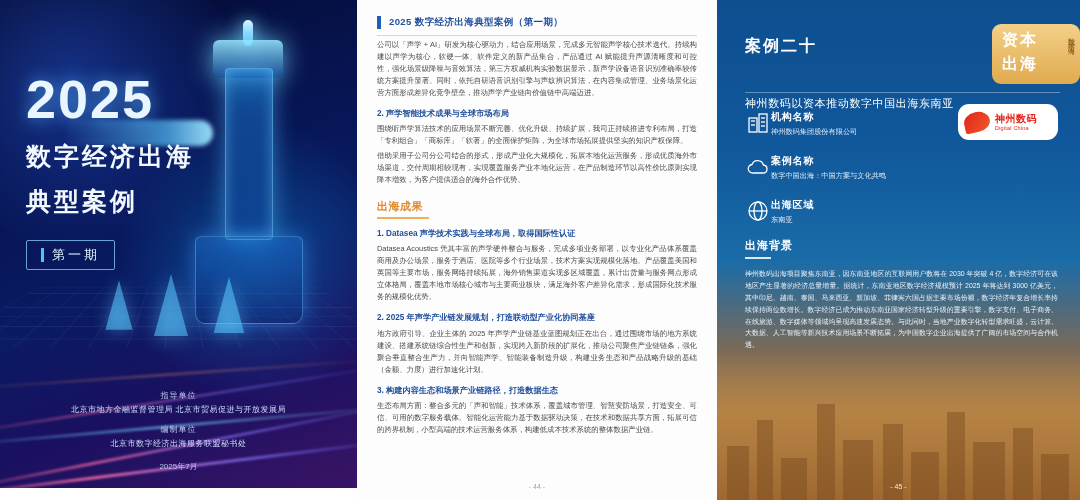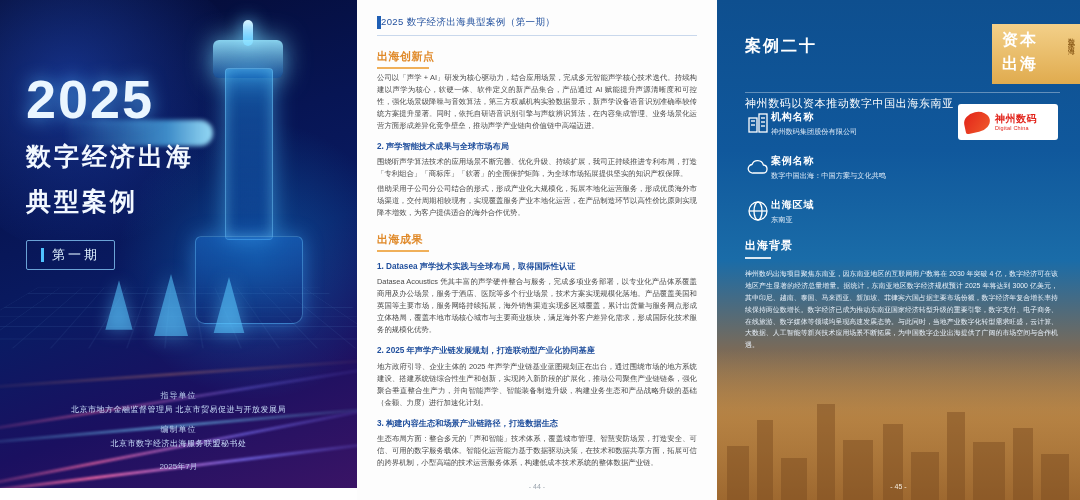--- a/index.html
+++ b/index.html
@@ -63,46 +63,46 @@
     font-size:13px;letter-spacing:3px;color:#dff1ff;}
   .cover-issue .bar{width:3px;height:14px;background:#4fc3ff;display:inline-block;}
 
   .cover-foot{position:absolute;left:0;right:0;bottom:16px;text-align:center;color:#cfe4ff;}
   .cover-foot .fl{font-size:8px;letter-spacing:1px;opacity:.85;margin-bottom:3px;}
   .cover-foot .fv{font-size:8px;letter-spacing:.5px;opacity:.95;margin-bottom:9px;}
   .cover-foot .date{margin-top:12px;font-size:8px;opacity:.8;}
 
   
   .mid{position:relative;width:360px;height:500px;background:#fdfdfd;padding:0 20px;box-sizing:border-box;}
-  .mid-head{display:flex;align-items:center;padding-top:16px;}
+  .mid-head{display:flex;align-items:center;gap:8px;padding-top:16px;font-weight:bold;}
   .mid-head .bluebar{width:4px;height:13px;background:#1f5fb5;}
   .mid-head .ttl{font-size:9.5px;color:#1f4e9c;letter-spacing:.4px;}
   .mid-rule{margin-top:6px;height:1px;background:#c9d8ec;}
   .sec-h{margin-top:13px;font-size:11px;font-weight:700;color:#e08a2a;letter-spacing:.5px;}
   .sec-h .ul{display:block;height:2px;width:52px;background:#f0b05a;margin-top:3px;}
   .para-h{margin-top:9px;font-size:8.2px;font-weight:700;color:#1f4e9c;line-height:1.5;}
   .para{margin-top:3px;font-size:7.4px;color:#4a4a4a;line-height:1.62;text-align:justify;}
   .mid-foot{position:absolute;left:0;right:0;bottom:10px;text-align:center;font-size:7px;color:#9aa3ad;}
 
   
   .right{position:relative;width:363px;height:500px;overflow:hidden;
     background:linear-gradient(180deg,#0e4f8f 0%,#10589c 30%,#1a6ca8 52%,#7a6a58 70%,#b98a4e 84%,#c99a58 100%);}
   .right .city{position:absolute;left:0;right:0;bottom:0;height:150px;
     background:linear-gradient(180deg,rgba(201,154,88,0) 0%,rgba(183,128,62,.55) 40%,rgba(150,95,40,.85) 100%);}
   .right .city i{position:absolute;bottom:0;background:rgba(120,74,30,.45);}
   .rtag{position:absolute;right:0;top:24px;width:88px;height:60px;
-    background:linear-gradient(180deg,#f3d089,#e0ab4e);}
+    background:linear-gradient(180deg,#f3d089,#e0ab4e);border-radius:9px;}
   .rtag .t1{position:absolute;left:10px;top:6px;color:#fff;font-size:16px;font-weight:700;letter-spacing:2px;}
   .rtag .t2{position:absolute;left:10px;top:30px;color:#fff;font-size:16px;font-weight:700;letter-spacing:2px;}
   .rtag .t3{position:absolute;right:4px;top:8px;writing-mode:vertical-rl;font-size:7px;color:#8a5a18;letter-spacing:2px;}
   .case-no{position:absolute;left:28px;top:36px;color:#fff;font-size:16px;font-weight:700;letter-spacing:2px;}
   .case-ttl{position:absolute;left:28px;top:62px;color:#fff;font-size:11px;letter-spacing:.6px;margin-top:34px;}
   .rline{position:absolute;left:28px;right:20px;top:92px;height:1px;background:rgba(255,255,255,.35);}
 
-  .logo{position:absolute;right:22px;top:104px;width:100px;height:36px;background:#fff;border-radius:3px;
+  .logo{position:absolute;right:22px;top:104px;width:100px;height:36px;background:#fff;border-radius:11px;
     display:flex;align-items:center;gap:5px;padding:0 6px;box-sizing:border-box;}
   .logo .mark{width:26px;height:20px;border-radius:50% 50% 50% 10%;
     background:linear-gradient(135deg,#e2231a,#f05a2a);transform:rotate(-12deg);flex:none;}
   .logo .txt{line-height:1.15;}
   .logo .cn{font-size:10px;font-weight:700;color:#e2231a;letter-spacing:.5px;}
   .logo .en{font-size:5.5px;color:#e2231a;letter-spacing:.2px;}
 
   .infos{position:absolute;left:28px;top:110px;width:190px;}
   .info{display:flex;margin-bottom:16px;}
   .info .ic{width:26px;height:26px;flex:none;display:flex;align-items:center;justify-content:center;}
@@ -166,24 +166,20 @@
     </div>
   </div>
 
   <div class="mid">
     <div class="mid-head">
       <div class="bluebar"></div>
       <div class="ttl">2025 数字经济出海典型案例（第一期）</div>
     </div>
     <div class="mid-rule"></div>
 
-    <div class="sec-h">
-      <span>出海创新点</span>
-      <span class="ul"></span>
-    </div>
 
     <div class="para">公司以「声学 + AI」研发为核心驱动力，结合应用场景，完成多元智能声学核心技术迭代。持续构建以声学为核心，软硬一体、软件定义的新产品集合，产品通过 AI 赋能提升声源清晰度和可控性，强化场景级降噪与音效算法，第三方权威机构实验数据显示，新声学设备语音识别准确率较传统方案提升显著。同时，依托自研语音识别引擎与声纹辨识算法，在内容集成管理、业务场景化运营方面形成差异化竞争壁垒，推动声学产业链向价值链中高端迈进。</div>
     <div class="para-h">2. 声学智能技术成果与全球市场布局</div>
     <div class="para">围绕听声学算法技术的应用场景不断完善、优化升级、持续扩展，我司正持续推进专利布局，打造「专利组合」「商标库」「软著」的全面保护矩阵，为全球市场拓展提供坚实的知识产权保障。</div>
     <div class="para">借助采用子公司分公司结合的形式，形成产业化大规模化，拓展本地化运营服务，形成优质海外市场渠道，交付周期相较现有，实现覆盖服务产业本地化运营，在产品制造环节以高性价比原则实现降本增效，为客户提供适合的海外合作优势。</div>
 
     <div class="sec-h">
       <span>出海成果</span>
       <span class="ul"></span>
     </div>

